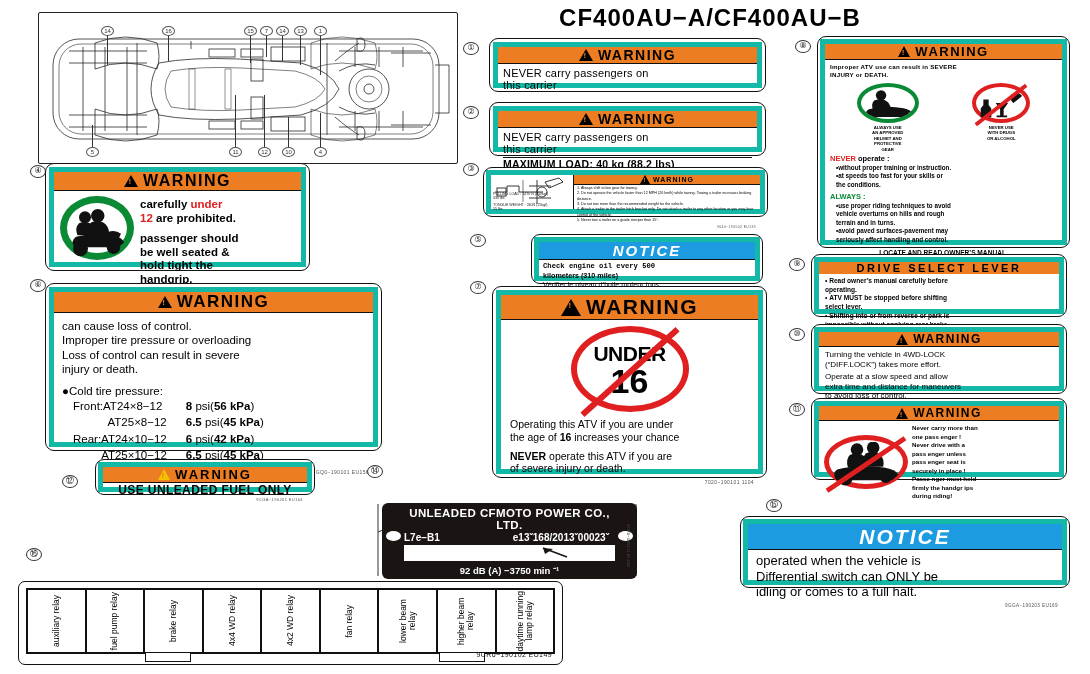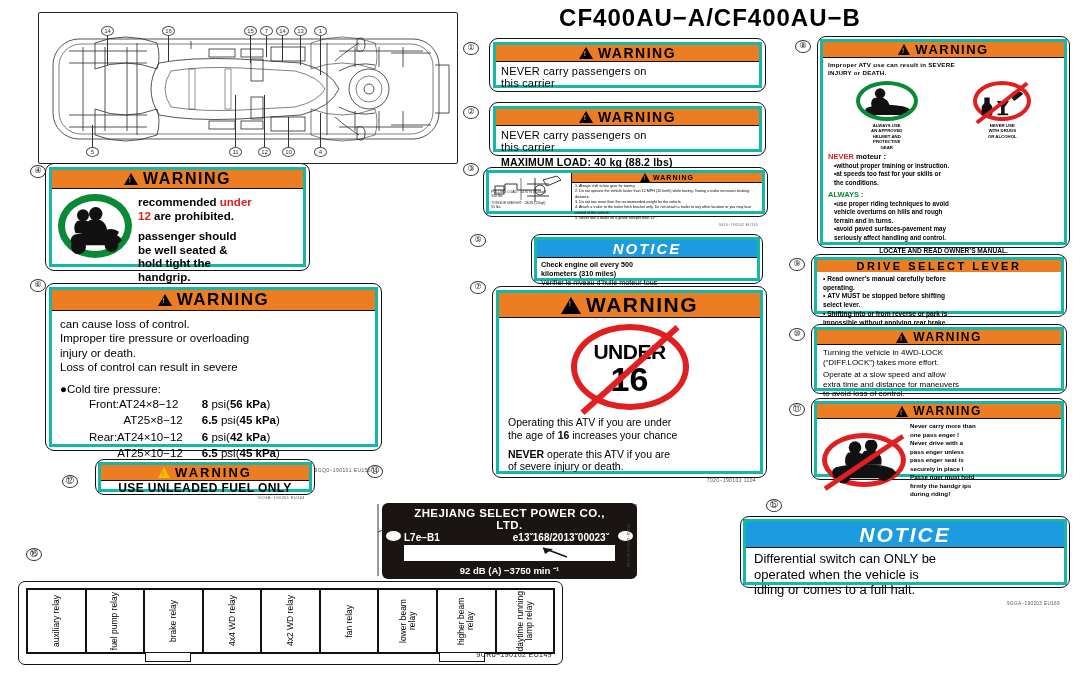--- a/index.html
+++ b/index.html
@@ -8,21 +8,21 @@
     font-family:"Liberation Sans", sans-serif;color:#000;
   }
   .abs{position:absolute;box-sizing:border-box;}
 
   
   .card{
     background:#fff;border:1.5px solid #111;border-radius:9px;
     padding:3px;box-sizing:border-box;position:absolute;
   }
   .card-in{
-    border:3px solid #14b8a6;height:100%;box-sizing:border-box;
+    border:5px solid #14b8a6;height:100%;box-sizing:border-box;
     display:flex;flex-direction:column;background:#fff;
   }
   .wbar{
     background:#ED7D22;color:#000;text-align:center;
     font-weight:bold;letter-spacing:1.5px;
     display:flex;align-items:center;justify-content:center;gap:5px;
     border-bottom:1px solid #111;
   }
   .wbar.noborder{border-bottom:none;}
   .nbar{
@@ -272,21 +272,21 @@
             <path d="M32 19 q12 -5 20 3 q6 7 3 15 l-26 0 q-4 -11 3 -18 z"></path>
             <path d="M12 38 q22 -6 48 -2 q14 2 16 10 l-8 6 l-58 0 q-6 -8 2 -14 z"></path>
             <circle cx="18" cy="54" r="10"></circle>
             <circle cx="62" cy="52" r="9"></circle>
             <path d="M54 32 q10 -4 18 2 l-4 8 q-8 -5 -16 -3 z"></path>
           </g>
         </svg>
       </div>
       <div style="font-size:11.5px;font-weight:bold;line-height:1.18;padding-top:2px;">
         <div>
-          <span>recommended </span><span class="red">under</span>
+          <span>carefully </span><span class="red">under</span>
         </div>
         <div>
           <span class="red">12</span><span> are prohibited.</span>
         </div>
         <div style="margin-top:7px;white-space:pre-line;">passenger should
 be well seated &amp;
 hold tight the
 handgrip.</div>
       </div>
     </div>
@@ -296,24 +296,24 @@
 
 <div class="card" style="left:45px;top:283px;width:337px;height:168px;">
   <div class="card-in">
     <div class="wbar" style="font-size:17px;height:23px;">
       <span class="tri"></span>
       <span>WARNING</span>
     </div>
     <div class="body" style="font-size:11.5px;line-height:1.25;padding:6px 8px;">
       <div>can cause  loss of control.</div>
       <div>Improper tire pressure or overloading</div>
+      <div>Loss of control can result in severe</div>
       <div>injury or death.</div>
-      <div>Loss of control can result in severe</div>
       <div style="margin-top:7px;">●Cold tire pressure:</div>
-      <table style="border-collapse:collapse;font-size:11.5px;margin-left:28px;">
+      <table style="border-collapse:collapse;font-size:11.5px;margin-left:10px;">
         <tbody>
             <tr>
           <td style="padding-right:18px;">Front:AT24×8−12</td>
           <td><b>8</b><span> psi(</span><b>56 kPa</b><span>)</span></td>
         </tr>
         <tr>
           <td style="padding-right:18px;text-align:right;">AT25×8−12</td>
           <td><b>6.5</b><span> psi(</span><b>45 kPa</b><span>)</span></td>
         </tr>
         <tr>
@@ -330,21 +330,21 @@
     <div class="pn">9GQ0−190101  EU156</div>
   </div>
 </div>
 
 <div class="card" style="left:531px;top:234px;width:232px;height:50px;padding:2px;">
   <div class="card-in">
     <div class="nbar" style="font-size:15px;height:17px;line-height:17px;">
       <span>NOTICE</span>
     </div>
     <div style="padding:2px 4px;font-size:7.2px;line-height:1.28;flex:1;">
-      <div style="font-weight:bold;">Check engine oil every 500</div>
+      <div style="font-weight:bold;font-family:Liberation Mono, monospace;">Check engine oil every 500</div>
       <div style="font-weight:bold;">kilometers (310  miles)</div>
       <div>Vérifier le niveau d’huile moteur tous</div>
       <div>les 500 kilomètres (310  miles)</div>
     </div>
     <div class="pn" style="font-size:4.6px;">905B−190413−U513G</div>
   </div>
 </div>
 
 <div class="card" style="left:492px;top:286px;width:275px;height:192px;">
   <div class="card-in">
@@ -412,21 +412,21 @@
             </svg>
             <div class="slash" style="width:64px;border-top-width:4px;border-top-color:#E02020;margin-left:-32px;transform:rotate(-38deg);"></div>
           </div>
           <div style="font-size:4.3px;font-weight:bold;white-space:pre-line;line-height:1.25;margin-top:2px;">NEVER USE
 WITH DRUGS
 OR ALCOHOL</div>
         </div>
       </div>
 
       <div style="font-size:7.5px;margin-top:2px;">
-        <span class="red">NEVER</span><b>  moteur :</b>
+        <span class="red">NEVER</span><b>  operate :</b>
       </div>
       <div style="font-size:6.3px;font-weight:bold;margin-left:6px;line-height:1.35;">
         <div style="white-space:pre-line;">•<span>without proper training or instruction.</span></div>
         <div style="white-space:pre-line;">•<span>at  speeds  too  fast  for  your  skills  or
 the  conditions.</span></div>
       </div>
       <div style="font-size:7.5px;margin-top:3px;">
         <span class="grn">ALWAYS :</span>
       </div>
       <div style="font-size:6.3px;font-weight:bold;margin-left:6px;line-height:1.35;">
@@ -526,21 +526,21 @@
     <g stroke="#333" stroke-width="1" fill="none">
       <path d="M4 6 L4 78"></path>
         <path d="M4 34 L14 30"></path>
         <path d="M262 6 L262 78"></path>
     </g>
   </svg>
   <div id="mfr-plate" class="abs" style="left:8px;top:5px;">
     <div class="plate-hole" style="left:4px;"></div>
     <div class="plate-hole" style="right:4px;"></div>
     <div style="padding:4px 22px 0 22px;">
-      <div class="mline" style="font-size:11.5px;letter-spacing:.4px;">ZHEJIANG SELECT POWER CO., LTD.</div>
+      <div class="mline" style="font-size:11.5px;letter-spacing:.4px;">UNLEADED CFMOTO POWER CO., LTD.</div>
       <div style="display:flex;justify-content:space-between;align-items:baseline;font-size:10px;font-weight:bold;margin-top:1px;">
         <span>L7e−B1</span>
         <span style="margin-right:6px;">e13ˇ168/2013ˇ00023ˇ</span>
       </div>
       <div style="background:#fff;height:16px;margin-top:2px;position:relative;">
         <svg width="70" height="14" style="position:absolute;right:4px;top:1px;">
           <path d="M2 2 L26 11" stroke="#1A1512" stroke-width="1.6" fill="none"></path>
           <path d="M2 2 L12 3 L4 8 Z" fill="#1A1512"></path>
         </svg>
       </div>
@@ -553,22 +553,22 @@
   </div>
   <div style="position:absolute;left:252px;top:26px;font-size:4.4px;color:#444;writing-mode:vertical-rl;">9CR6−190101  EU149</div>
 </div>
 
 <div class="card" style="left:740px;top:516px;width:330px;height:72px;padding:2px;">
   <div class="card-in">
     <div class="nbar" style="font-size:21px;height:25px;line-height:25px;">
       <span>NOTICE</span>
     </div>
     <div style="padding:3px 8px;font-size:13px;line-height:1.2;flex:1;">
+      <div>operated when the vehicle is</div>
       <div>Differential switch can ONLY be</div>
-      <div>operated when the vehicle is</div>
       <div>idling or comes to a full halt.</div>
     </div>
     <div class="pn" style="font-size:4.6px;">9GGA−190203  EU169</div>
   </div>
 </div>
 
 <div id="relay-box" class="abs">
   <div class="relay-strip">
     <div class="relay-cell">
         <span>auxiliary relay</span>

